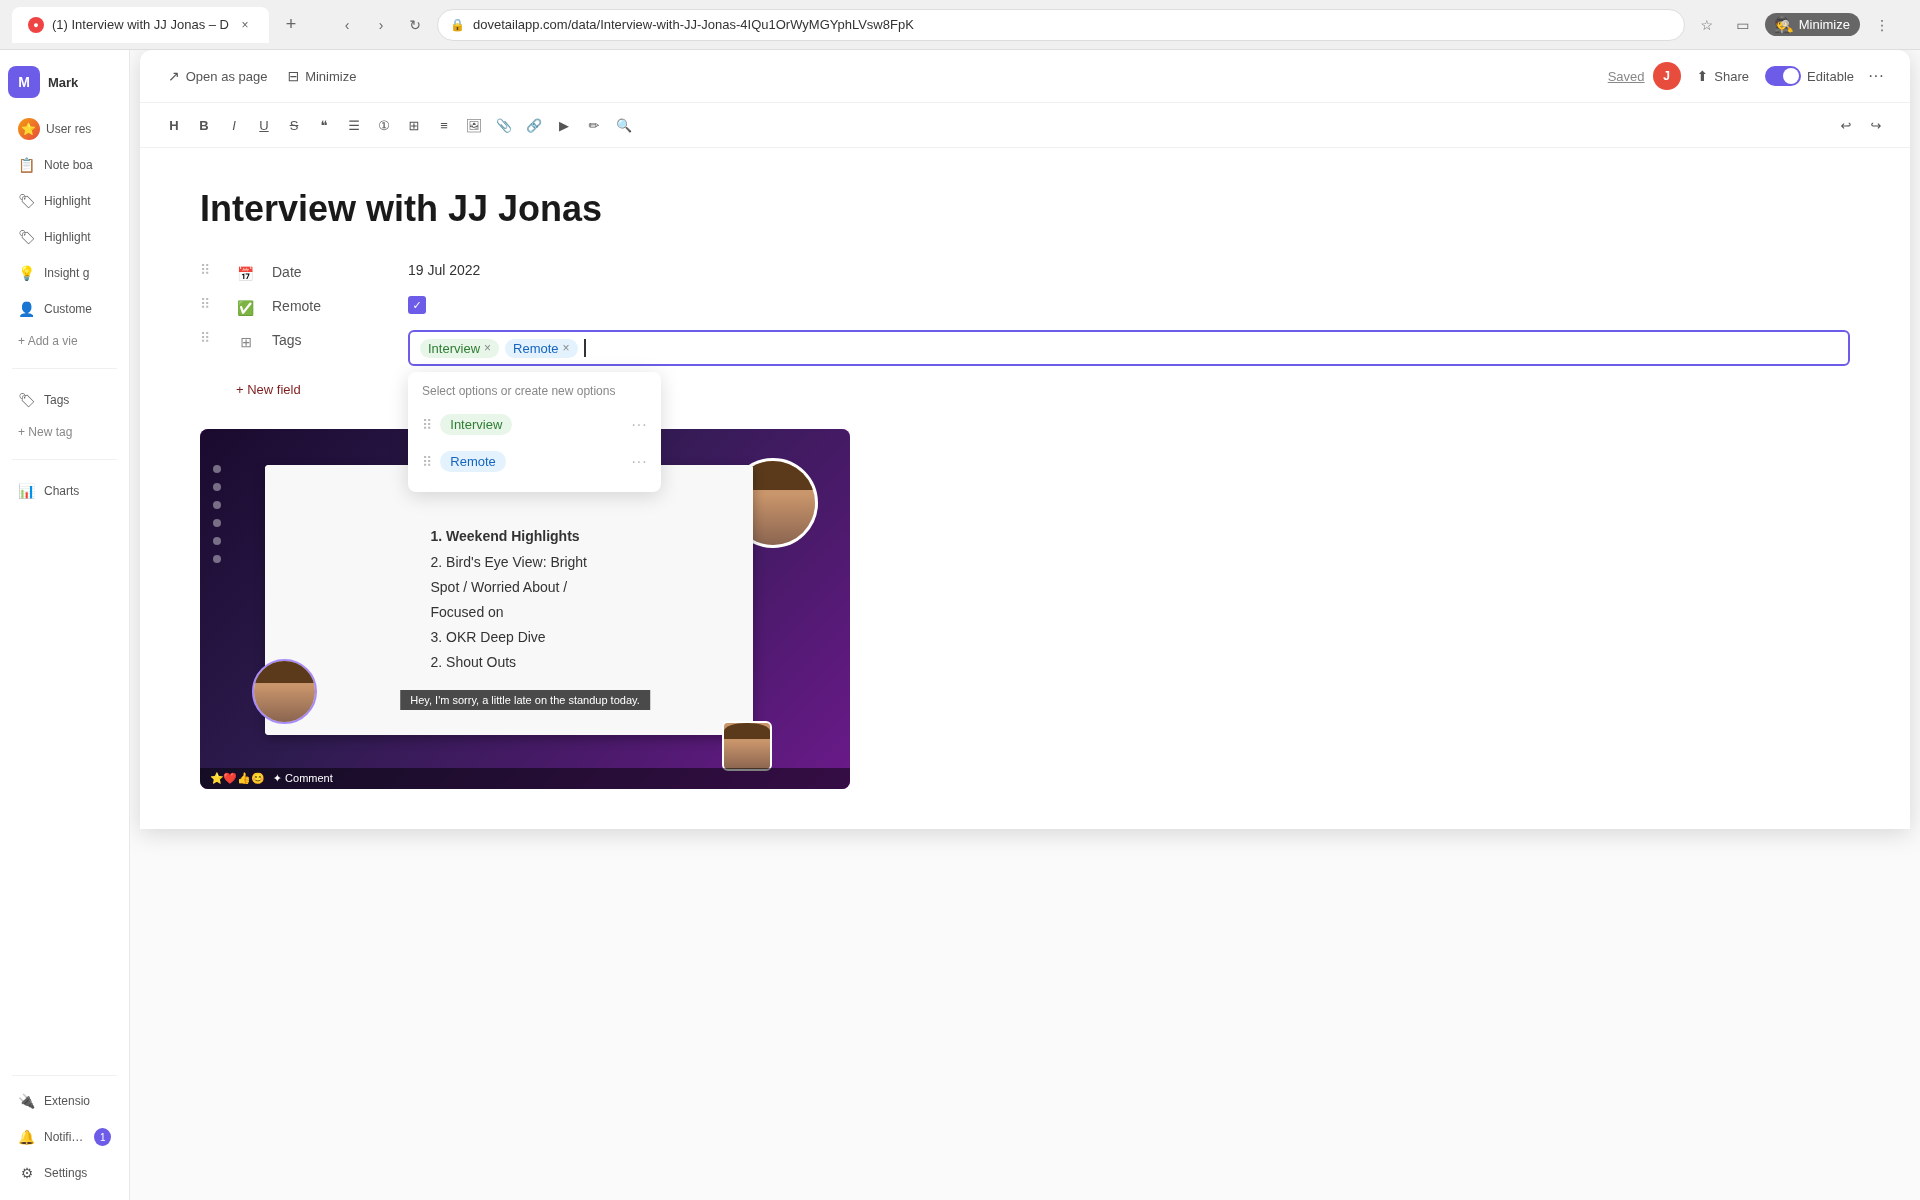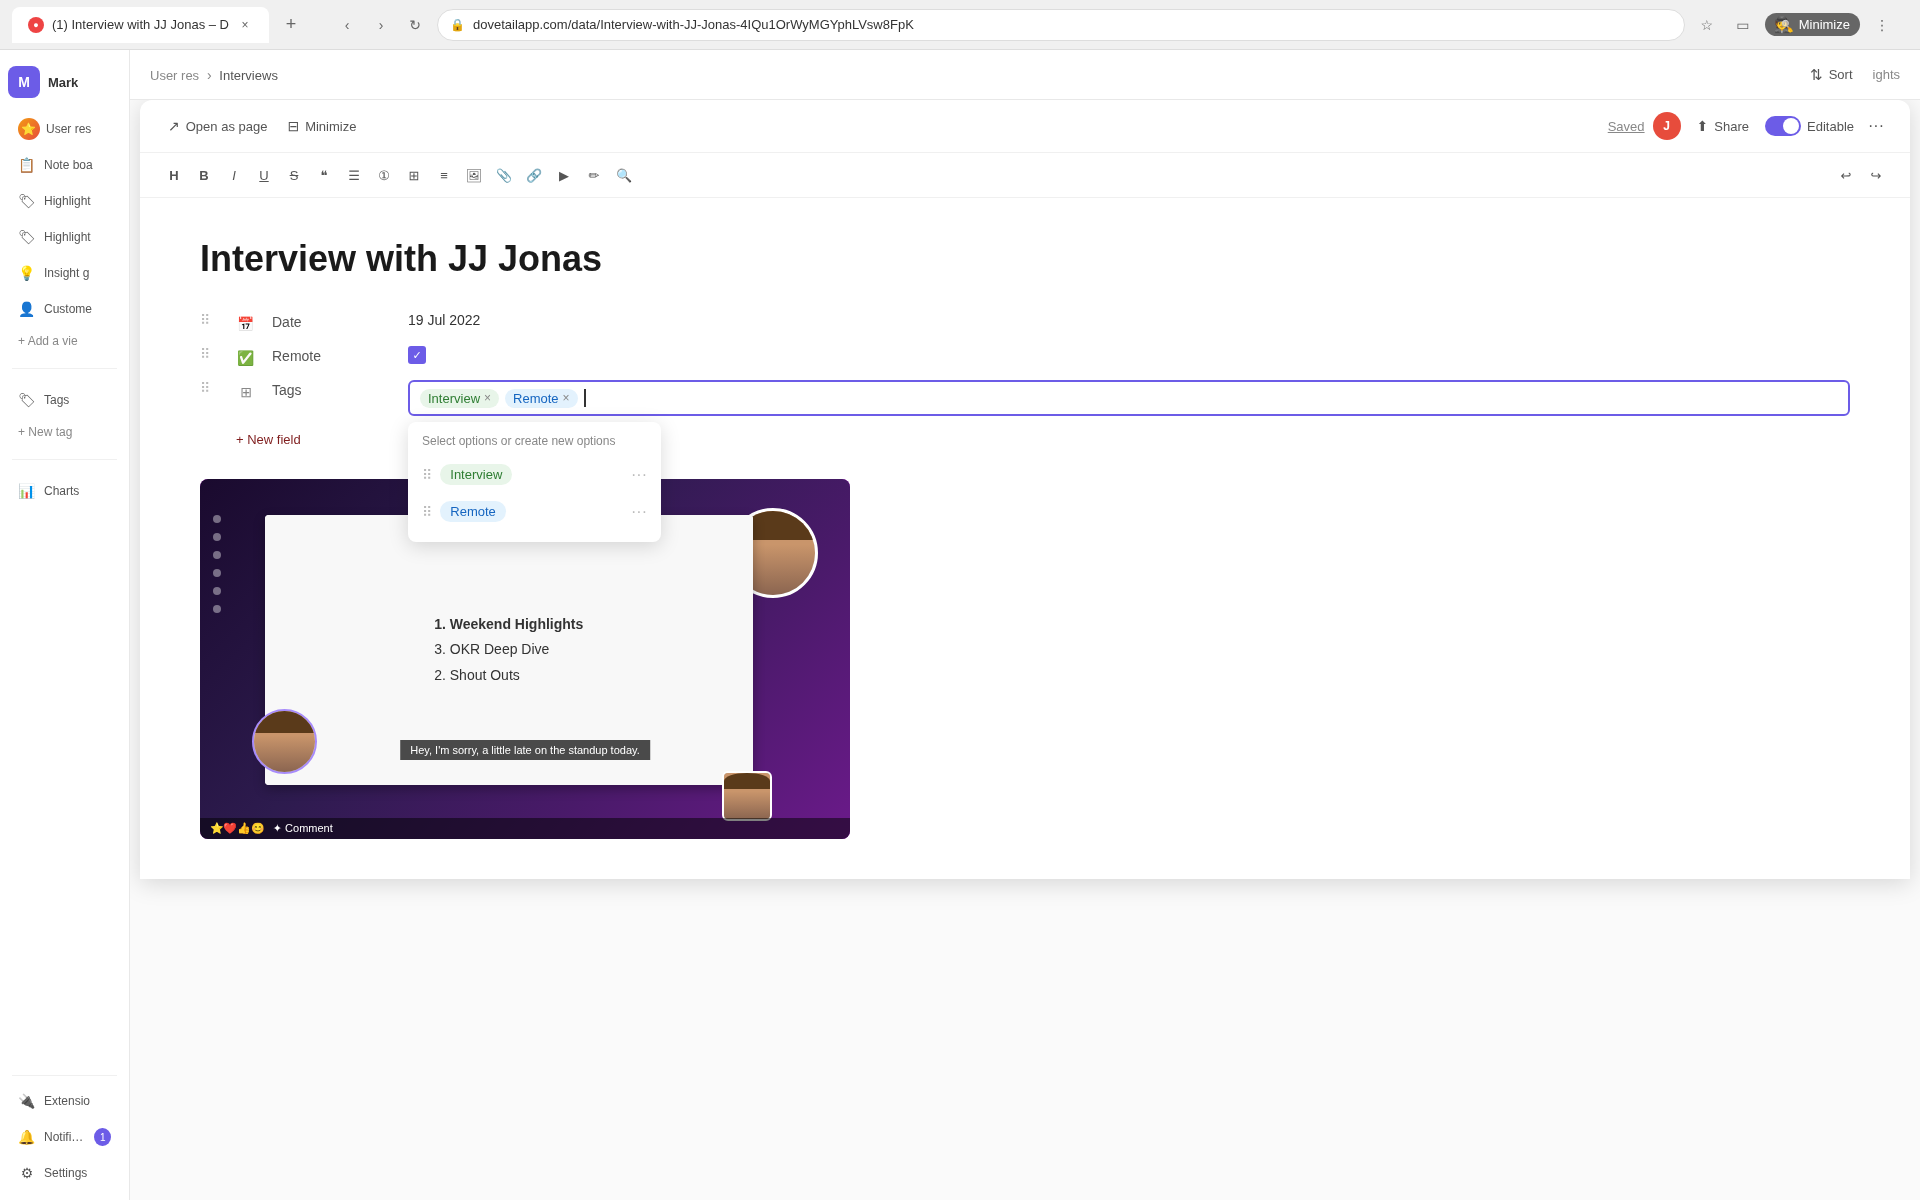--- a/index.html
+++ b/index.html
@@ -234,34 +234,20 @@
       </div>
       <div class="sidebar-item">
         <div class="sidebar-icon">⚙</div>
         <span class="sidebar-label">Settings</span>
       </div>
     </div>
   </div>
 
   <div class="main-content">
 
-    <div class="main-header">
-      <div class="main-header-title">
-        <span style="color:#888; font-size:13px;">User res</span>
-        <span style="color:#888;">&nbsp;›&nbsp;</span>
-        <span style="font-size:13px; color:#555;">Interviews</span>
-      </div>
-      <div class="main-header-actions">
-        <div class="header-btn">
-          <span style="font-size:15px;">⇅</span>
-          <span>Sort</span>
-        </div>
-        <div style="font-size:13px; color:#888;">ights</div>
-      </div>
-    </div>
 
     <div style="position:relative; flex:1; overflow:hidden;">
       <div class="document-panel">
 
         <div class="doc-toolbar">
           <div class="doc-toolbar-left">
             <div class="open-as-page-btn">
               <span style="font-size:14px;">↗</span>
               <span>Open as page</span>
             </div>
@@ -387,20 +373,21 @@
               <div class="main-speaker">
                 <div style="width:100%;height:100%;background:linear-gradient(180deg,#c9956b 40%,#8B6550 100%);position:relative;">
                   <div style="width:100%;height:35%;background:#5a3a1a;border-radius:50% 50% 0 0;position:absolute;top:0;"></div>
                 </div>
               </div>
 
               <div class="video-screen">
                 <div class="video-screen-content">
                   <div class="screen-text-list">
                     <div style="font-weight:600;">1. Weekend Highlights</div>
+                    <div>2. Bird's Eye View: Bright<br>Spot / Worried About /<br>Focused on</div>
                     <div>3. OKR Deep Dive</div>
                     <div>2. Shout Outs</div>
                   </div>
                 </div>
               </div>
 
               <div style="position:absolute;bottom:18%;left:8%;width:65px;height:65px;border-radius:50%;overflow:hidden;border:2px solid #a78bfa;background:#ddd;">
                 <div style="width:100%;height:100%;background:linear-gradient(180deg,#c9956b 40%,#8B6550 100%);position:relative;">
                   <div style="width:100%;height:35%;background:#5a3a1a;border-radius:50% 50% 0 0;position:absolute;top:0;"></div>
                 </div>

